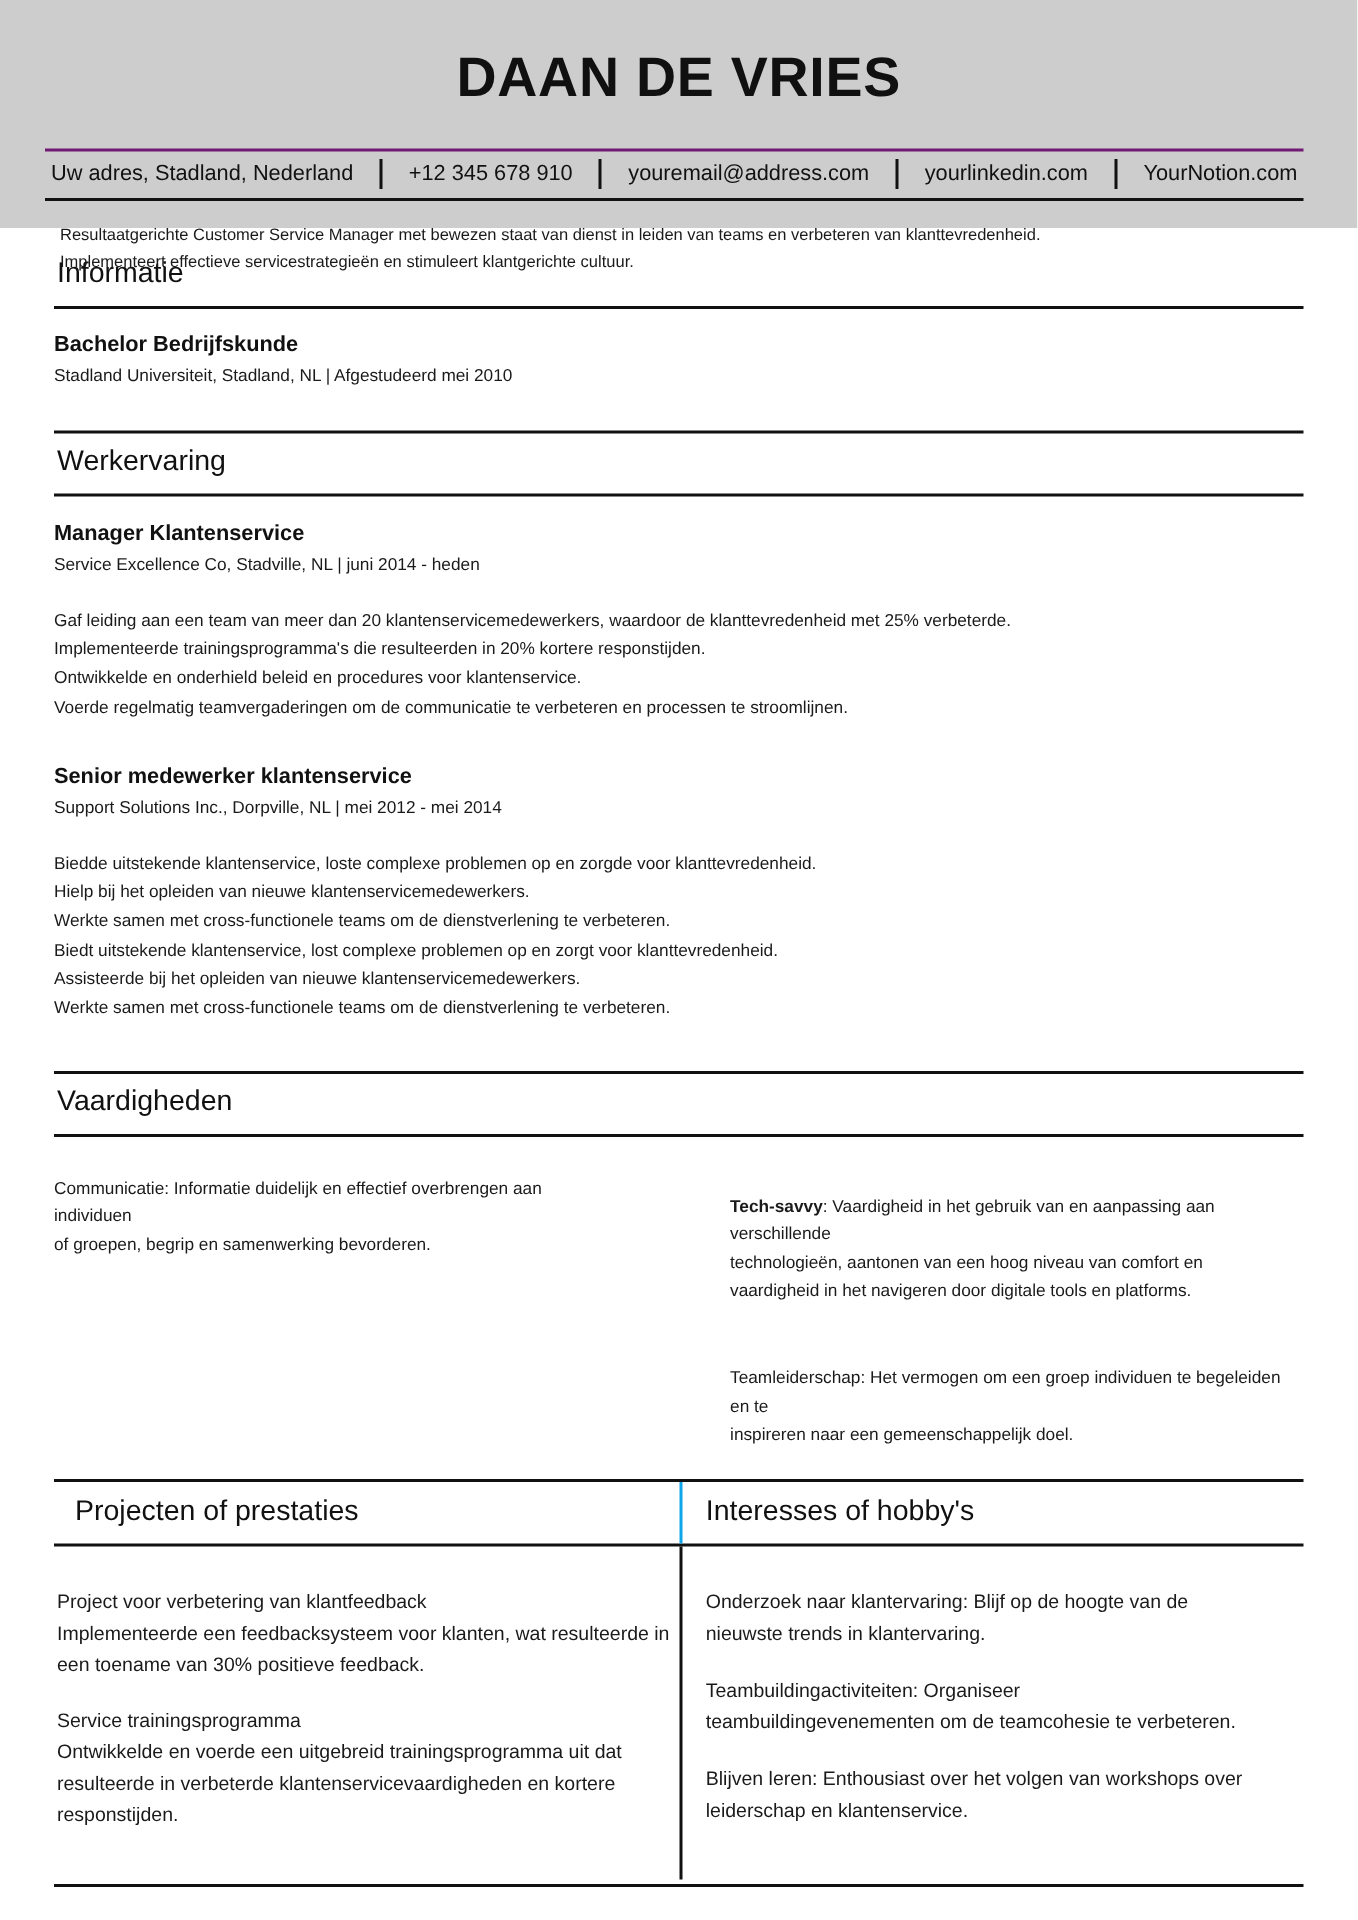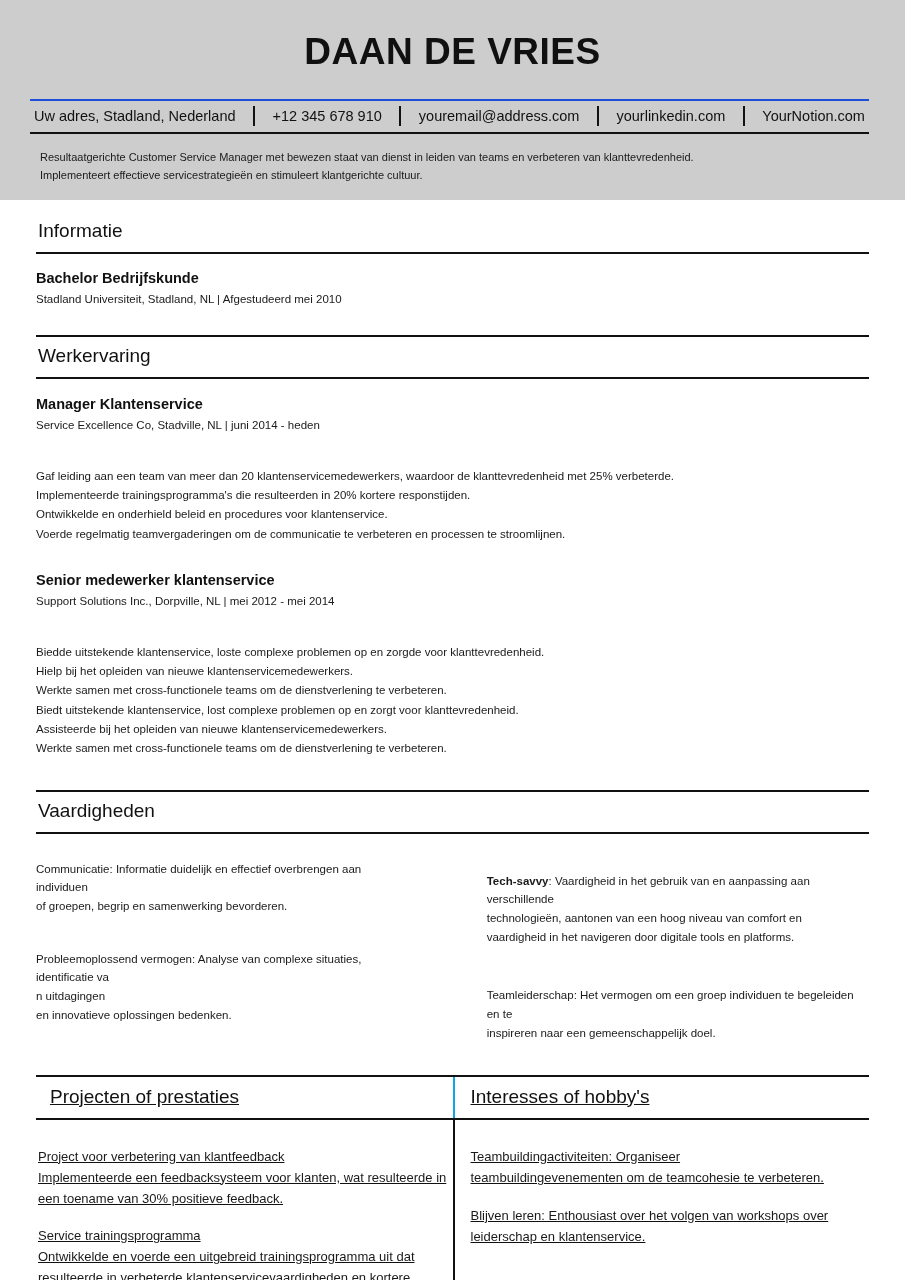--- a/index.html
+++ b/index.html
@@ -10,35 +10,35 @@
     background: #ffffff;
     font-family: "Liberation Sans", sans-serif;
     color: #111111;
     overflow: hidden;
   }
 
   
   .header {
     background: #cdcdcd;
     padding: 18px 0 0 0;
-    height: 200px;
+    height: 152px;
     position: relative;
   }
   .name {
     text-align: center;
     font-size: 37px;
     font-weight: 700;
     letter-spacing: 0.5px;
     color: #101010;
     margin: 14px 0 0 0;
     line-height: 1.1;
   }
   .contact-wrap {
     margin: 26px 36px 0 30px;
-    border-top: 2px solid #1d4ed8;
+    border-top: 2px solid #701a75;
     border-bottom: 2px solid #111;
     padding: 5px 0 6px 0;
   }
   .contact {
     display: flex;
     align-items: center;
     justify-content: space-between;
     font-size: 14.5px;
     color: #111;
     padding: 0 2px;
@@ -74,21 +74,21 @@
     font-weight: 700;
     color: #111;
     margin: 0 0 7px 0;
   }
   .entry-sub {
     font-size: 11.5px;
     color: #1a1a1a;
     margin: 0;
   }
   .bullets {
-    margin: 36px 0 0 0;
+    margin: 22px 0 0 0;
     font-size: 11.5px;
     line-height: 1.68;
     color: #1a1a1a;
   }
   .bullets div { white-space: pre-wrap; }
   .gap-md { height: 30px; }
 
   
   .skills {
     display: flex;
@@ -103,23 +103,22 @@
     color: #1a1a1a;
     white-space: pre-line;
     margin-bottom: 34px;
   }
   .skill b { font-weight: 700; }
   .skill:last-child { margin-bottom: 0; }
   .skills .col.right .skill:first-child { margin-bottom: 40px; margin-top: 12px; }
 
   
   .panel {
-    margin: 16px 36px;
+    margin: 3px 36px;
     border-top: 2px solid #111;
-    text-decoration: underline;
   }
   .panel-head {
     display: flex;
     border-bottom: 2px solid #111;
   }
   .panel-head .ph {
     width: 50%;
     font-size: 19px;
     padding: 9px 0 10px 14px;
     color: #111;
@@ -208,23 +207,20 @@
 
 <div class="section">
   <div class="rule"></div>
   <div class="sec-head">Vaardigheden</div>
   <div class="rule"></div>
 
   <div class="skills">
     <div class="col">
       <div class="skill">Communicatie: Informatie duidelijk en effectief overbrengen aan individuen
 of groepen, begrip en samenwerking bevorderen.</div>
-      <div class="skill">Probleemoplossend vermogen: Analyse van complexe situaties, identificatie va
-n uitdagingen
-en innovatieve oplossingen bedenken.</div>
     </div>
     <div class="col right">
       <div class="skill"><b>Tech-savvy</b><span>: Vaardigheid in het gebruik van en aanpassing aan verschillende
 technologieën, aantonen van een hoog niveau van comfort en
 vaardigheid in het navigeren door digitale tools en platforms.</span></div>
       <div class="skill">Teamleiderschap: Het vermogen om een groep individuen te begeleiden
 en te
 inspireren naar een gemeenschappelijk doel.</div>
     </div>
   </div>
@@ -239,20 +235,22 @@
     <div class="pb">
       <div class="block">Project voor verbetering van klantfeedback
 Implementeerde een feedbacksysteem voor klanten, wat resulteerde in
 een toename van 30% positieve feedback.</div>
       <div class="block">Service trainingsprogramma
 Ontwikkelde en voerde een uitgebreid trainingsprogramma uit dat
 resulteerde in verbeterde klantenservicevaardigheden en kortere
 responstijden.</div>
     </div>
     <div class="pb right">
+      <div class="block">Onderzoek naar klantervaring: Blijf op de hoogte van de
+nieuwste trends in klantervaring.</div>
       <div class="block">Teambuildingactiviteiten: Organiseer
 teambuildingevenementen om de teamcohesie te verbeteren.</div>
       <div class="block">Blijven leren: Enthousiast over het volgen van workshops over
 leiderschap en klantenservice.</div>
     </div>
   </div>
 </div>
 
 <div class="footer-rule"></div>
 

